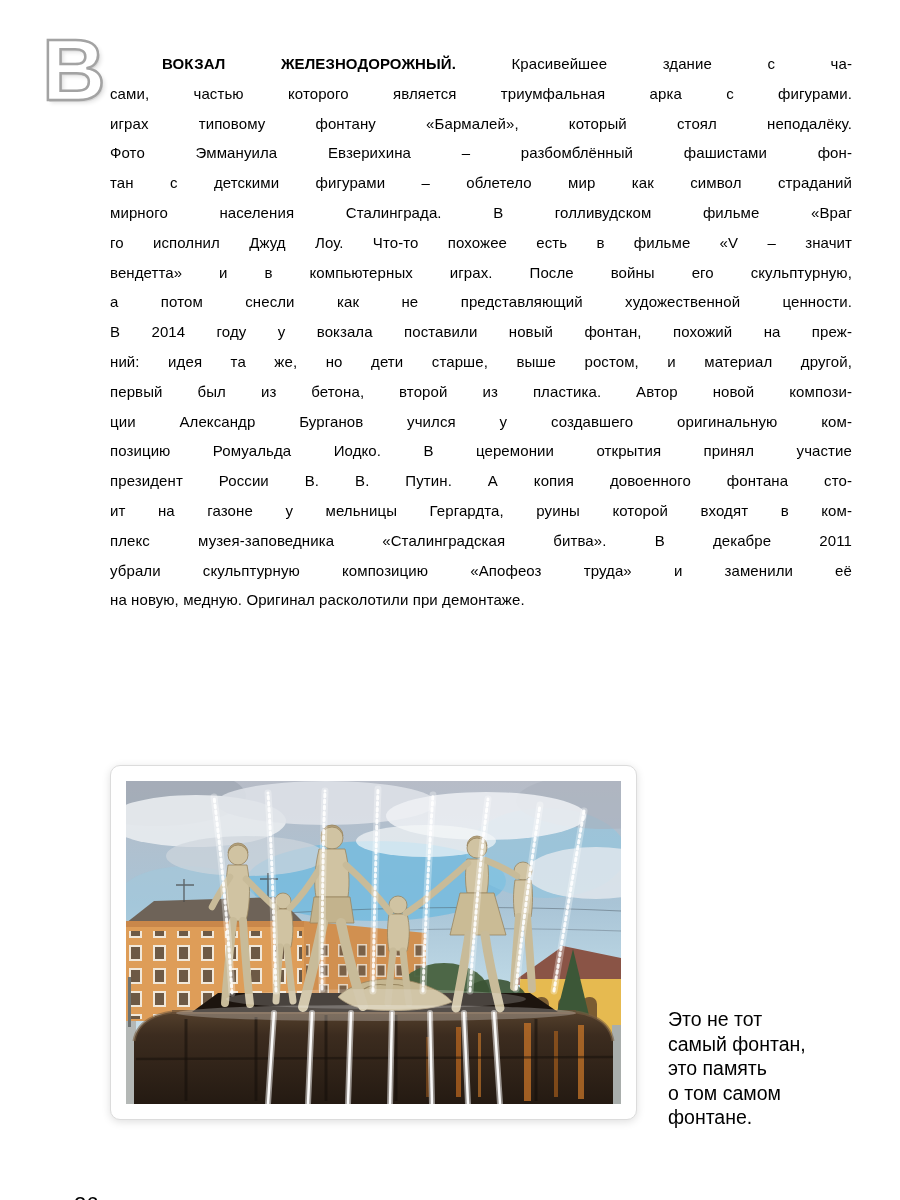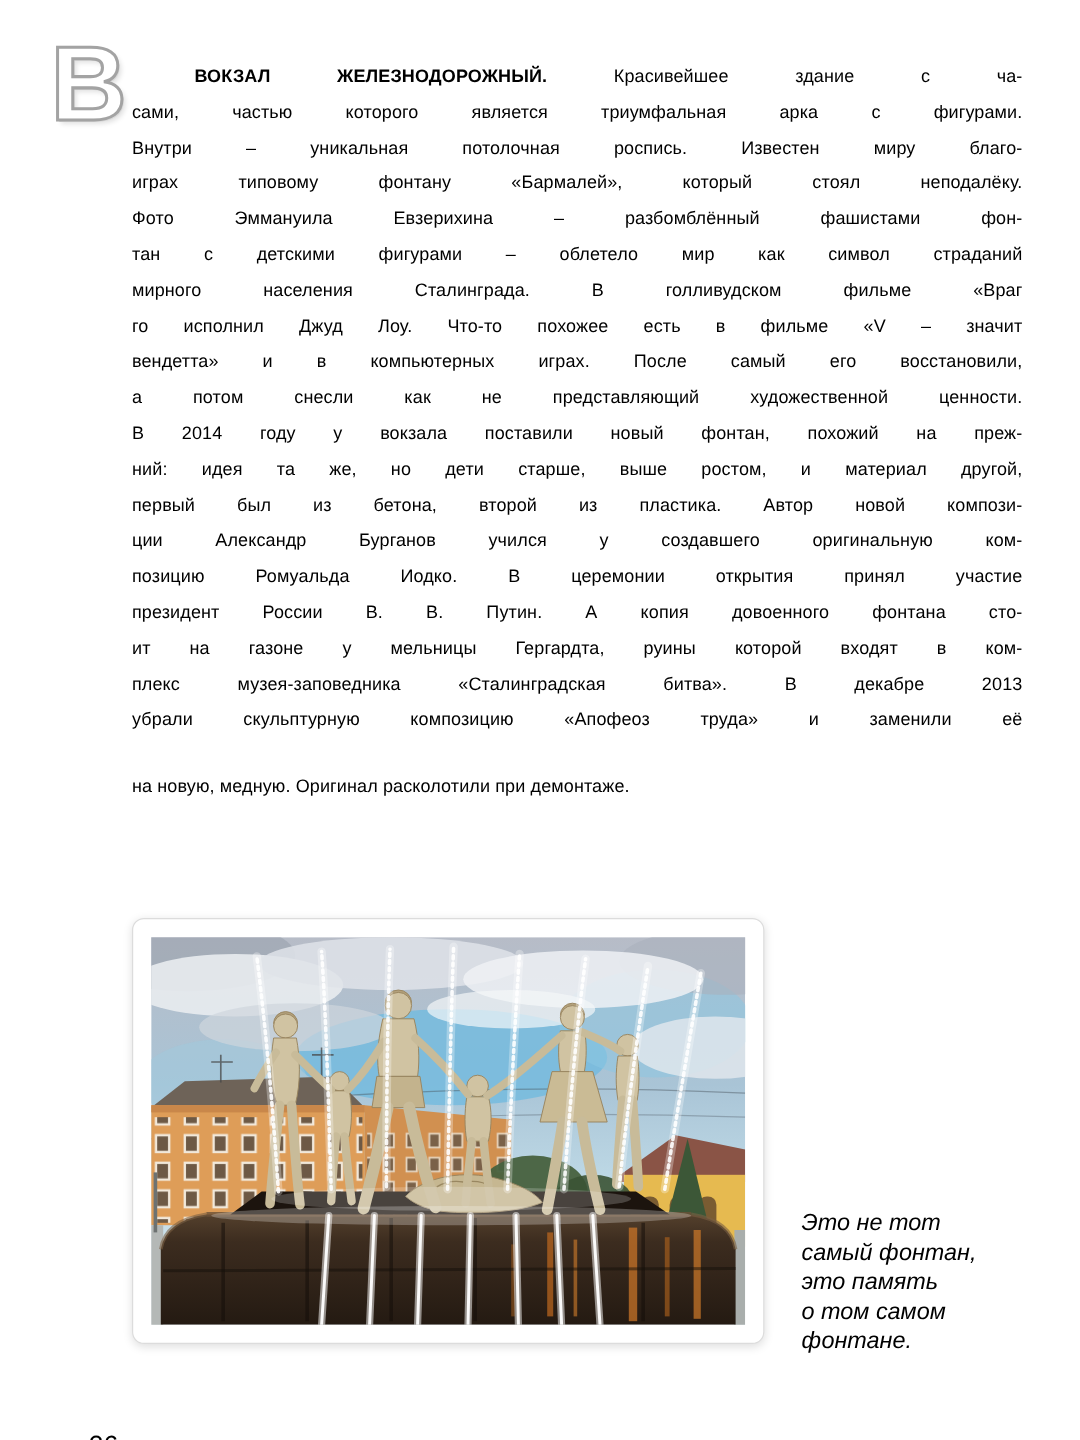--- a/index.html
+++ b/index.html
@@ -14,65 +14,64 @@
     -webkit-text-stroke:2.5px #a3a3a3;
     text-shadow:1.5px 1.5px 0 #d8d8d8, 3px 3px 4px rgba(0,0,0,0.12);
   }
   .body-text{
     position:absolute;left:110px;top:49px;width:742px;
     font-size:15px;line-height:29.8px;letter-spacing:0.1px;
   }
   .first-line{text-align:justify;text-align-last:justify;text-indent:52px;}
   .title{font-weight:700;}
   .tline{text-align:justify;text-align-last:justify;}
-  .body-lines .tline:last-child{text-align-last:left;margin-top:26px;}
+  .body-lines .tline:last-child{text-align-last:left;}
   .figure-card{
     position:absolute;left:110px;top:765px;width:527px;height:355px;
     box-sizing:border-box;margin:0;background:#ffffff;
     border:1px solid #dcdcdc;border-radius:10px;
     box-shadow:0 2px 8px rgba(0,0,0,0.13);
     padding:15px;
   }
   .figure-card svg{display:block;width:495px;height:323px;}
   .caption{
     position:absolute;left:668px;top:1007px;width:215px;
-    font-size:19.5px;line-height:24.6px;font-style:italic;
+    font-size:19.5px;line-height:24.6px;
   }
   .page-number{position:absolute;left:74px;top:1192px;font-size:22px;}
 </style>
 </head>
 <body>
 
 <div class="page">
 
   <div class="margin-letter">В</div>
 
   <div class="body-text">
     <div class="first-line">
       <span class="title">ВОКЗАЛ ЖЕЛЕЗНОДОРОЖНЫЙ.</span>
       <span class="first-tail">Красивейшее здание с ча-</span>
     </div>
     <div class="body-lines">
         <div class="tline">сами, частью которого является триумфальная арка с фигурами.</div>
-        <div class="tline">Внутри – уникальная потолочная роспись. Известен миру благо-</div>
         <div class="tline">играх типовому фонтану «Бармалей», который стоял неподалёку.</div>
         <div class="tline">Фото Эммануила Евзерихина – разбомблённый фашистами фон-</div>
         <div class="tline">тан с детскими фигурами – облетело мир как символ страданий</div>
         <div class="tline">мирного населения Сталинграда. В голливудском фильме «Враг</div>
         <div class="tline">го исполнил Джуд Лоу. Что-то похожее есть в фильме «V – значит</div>
-        <div class="tline">вендетта» и в компьютерных играх. После самый его восстановили,</div>
+        <div class="tline">вендетта» и в компьютерных играх. После войны его скульптурную,</div>
         <div class="tline">а потом снесли как не представляющий художественной ценности.</div>
         <div class="tline">В 2014 году у вокзала поставили новый фонтан, похожий на преж-</div>
         <div class="tline">ний: идея та же, но дети старше, выше ростом, и материал другой,</div>
         <div class="tline">первый был из бетона, второй из пластика. Автор новой компози-</div>
         <div class="tline">ции Александр Бурганов учился у создавшего оригинальную ком-</div>
         <div class="tline">позицию Ромуальда Иодко. В церемонии открытия принял участие</div>
         <div class="tline">президент России В. В. Путин. А копия довоенного фонтана сто-</div>
         <div class="tline">ит на газоне у мельницы Гергардта, руины которой входят в ком-</div>
-        <div class="tline">плекс музея-заповедника «Сталинградская битва». В декабре 2013</div>
+        <div class="tline">плекс музея-заповедника «Сталинградская битва». В декабре 2011</div>
         <div class="tline">убрали скульптурную композицию «Апофеоз труда» и заменили её</div>
         <div class="tline">на новую, медную. Оригинал расколотили при демонтаже.</div>
       </div>
   </div>
 
   <figure class="figure-card">
     <svg viewBox="0 0 495 323" width="495" height="323" preserveAspectRatio="none" role="img">
       <defs>
         <linearGradient id="sky" x1="0" y1="0" x2="0" y2="1">
           <stop offset="0" stop-color="#b7bcc7"></stop>

